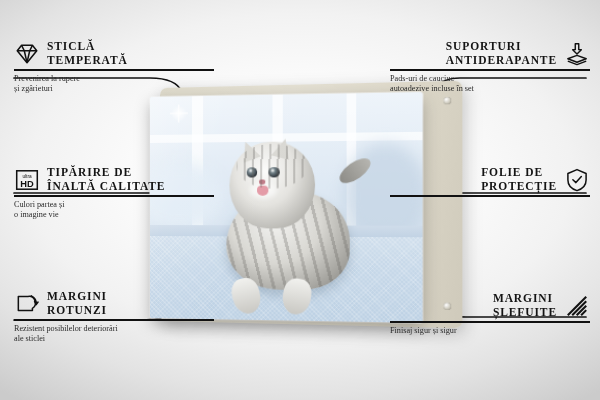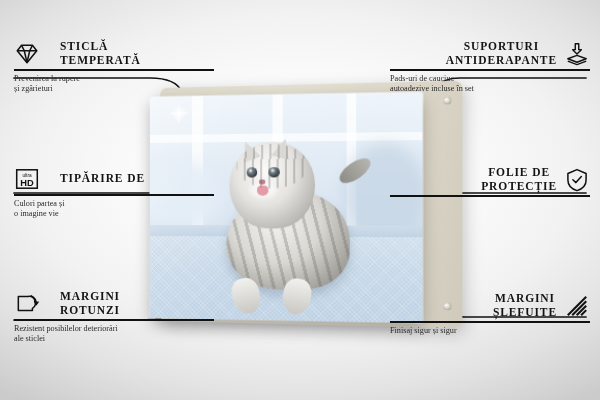--- a/index.html
+++ b/index.html
@@ -107,30 +107,30 @@
   .shine:before,.shine:after{content:""; position:absolute; left:50%; top:50%;
     background:#fff; transform:translate(-50%,-50%);}
   .shine:before{width:18px; height:1.4px;}
   .shine:after{width:1.4px; height:18px;}
   .gloss{position:absolute; inset:0; pointer-events:none;
     background:linear-gradient(118deg, rgba(255,255,255,.42) 0%, rgba(255,255,255,.10) 22%, rgba(255,255,255,0) 46%);}
 
   
   .feature{ position:absolute; width:200px; }
   .feature .head{ display:flex; align-items:center; gap:7px; }
-  .feature .titles{ display:flex; flex-direction:column;margin-left:13px; }
+  .feature .titles{ display:flex; flex-direction:column; }
   .t1,.t2{ font-family:"Liberation Serif", serif; font-weight:700;
     font-size:11.5px; letter-spacing:.9px; color:#141414; line-height:13.5px;
     text-transform:uppercase; white-space:nowrap; }
   .rule{ height:1.6px; background:#111; margin-top:2px; }
   .desc{ font-family:"Liberation Serif", serif; font-size:8.2px; color:#2a2a2a;
     line-height:10.5px; margin-top:3px; white-space:pre-line; }
   .feature.left .head{ justify-content:flex-start; }
   .feature.right .head{ justify-content:flex-end; }
-  .feature.right .titles{ align-items:center; }
+  .feature.right .titles{ align-items:flex-start; }
   .feature.right .desc{ text-align:left; }
   .ico{ width:26px; height:26px; flex:0 0 26px; display:block; }
 
   .f1{ left:14px; top:40px; }
   .f2{ left:14px; top:166px; }
   .f3{ left:14px; top:290px; }
   .f4{ right:10px; top:40px; }
   .f5{ right:10px; top:166px; }
   .f6{ right:10px; top:292px; }
 
@@ -219,20 +219,21 @@
 
   <div class="feature left f2">
     <div class="head">
       <svg class="ico" viewBox="0 0 24 24">
         <rect x="2.5" y="3.5" width="19" height="17" fill="none" stroke="#111" stroke-width="1.4"></rect>
         <text x="12" y="10.2" font-family="Liberation Sans, sans-serif" font-size="4.4" text-anchor="middle" fill="#111">ultra</text>
         <text x="12" y="18" font-family="Liberation Sans, sans-serif" font-size="8.6" font-weight="bold" text-anchor="middle" fill="#111">HD</text>
       </svg>
       <div class="titles">
         <span class="t1">TIPĂRIRE DE</span>
+        <span class="t2">ÎNALTĂ CALITATE</span>
       </div>
     </div>
     <div class="rule"></div>
     <div class="desc">Culori partea și
 o imagine vie</div>
   </div>
 
   <div class="feature left f3">
     <div class="head">
       <svg class="ico" viewBox="0 0 24 24">

